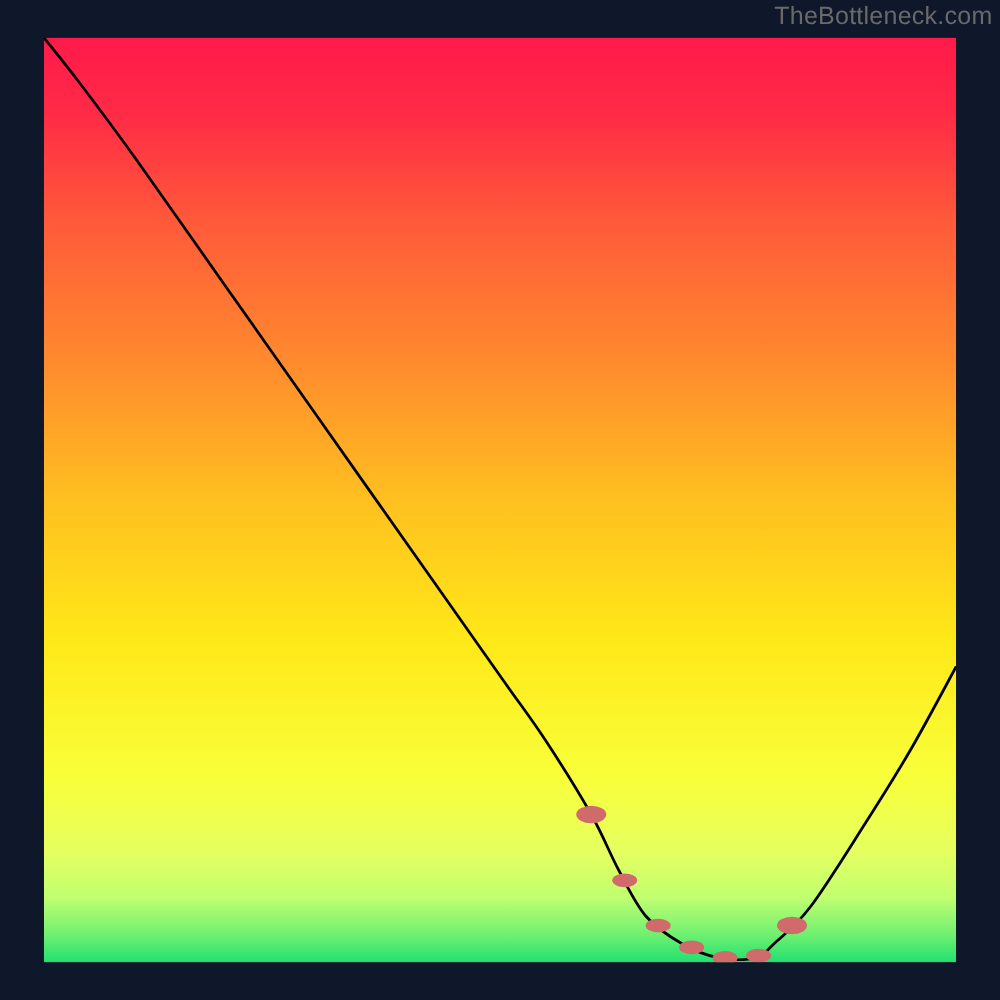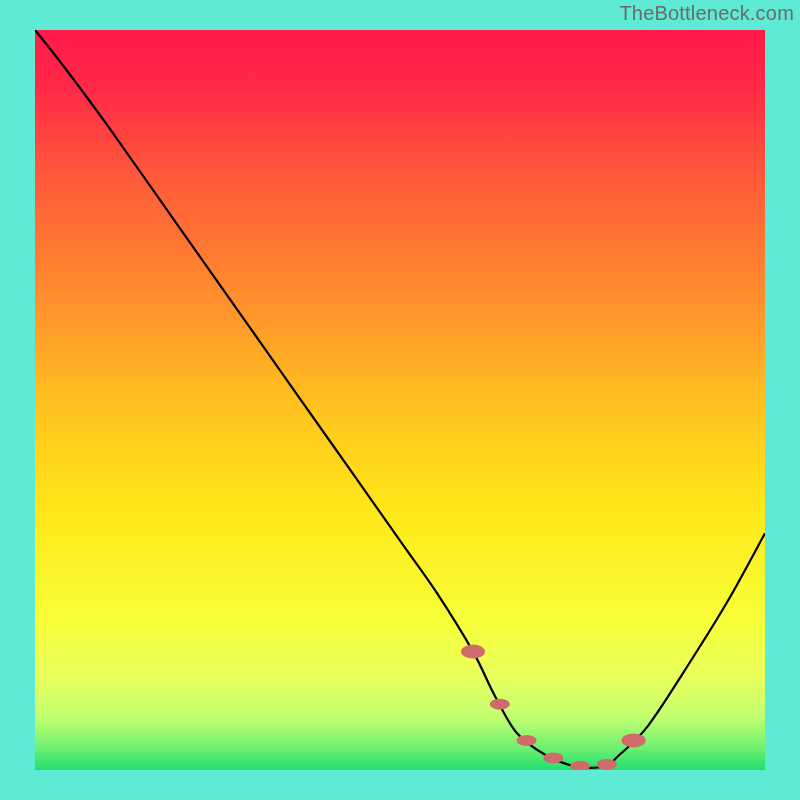--- a/index.html
+++ b/index.html
@@ -8,21 +8,21 @@
     width: 800px;
     height: 800px;
     background: #000;
     font-family: -apple-system, BlinkMacSystemFont, "Segoe UI", Arial, sans-serif;
     overflow: hidden;
   }
   .frame {
     position: relative;
     width: 800px;
     height: 800px;
-    background: #5eead4;
+    background: #0f172a;
   }
   .watermark {
     position: absolute;
     top: 2px;
     right: 6px;
     color: #6a6a6a;
     font-size: 20px;
     font-weight: 500;
     letter-spacing: 0.2px;
     z-index: 20;

